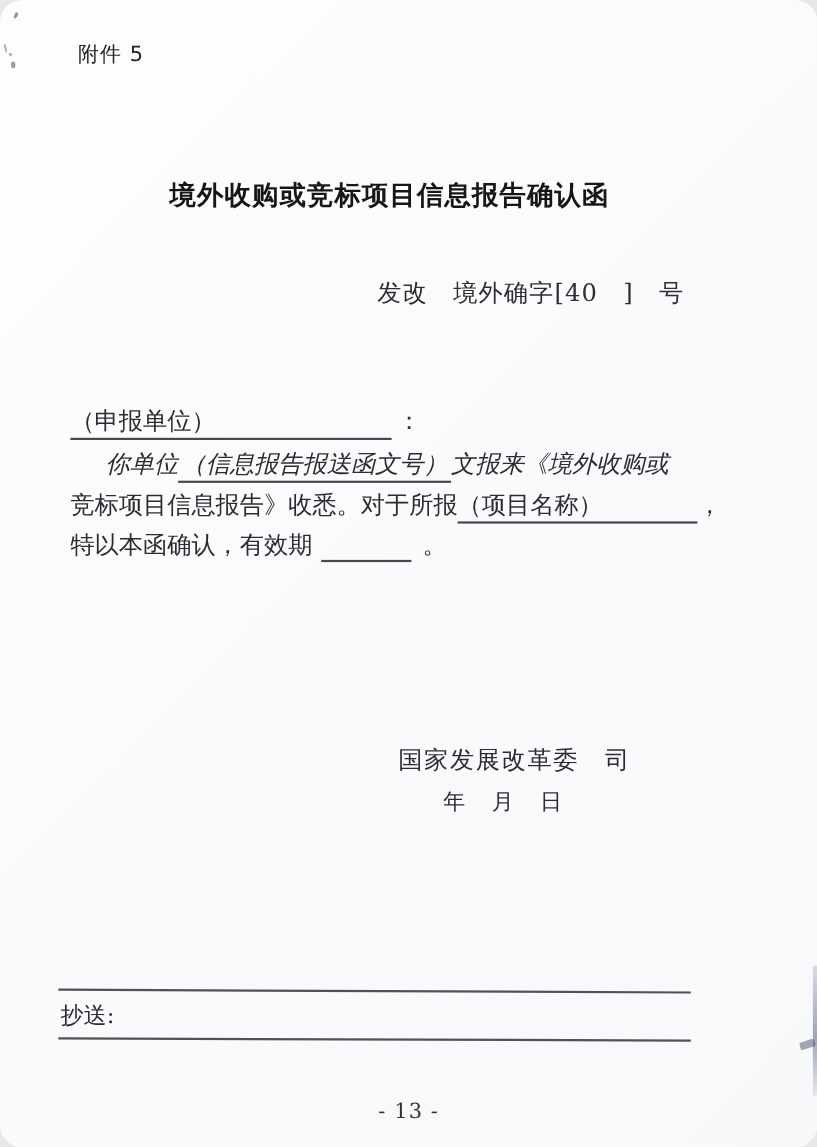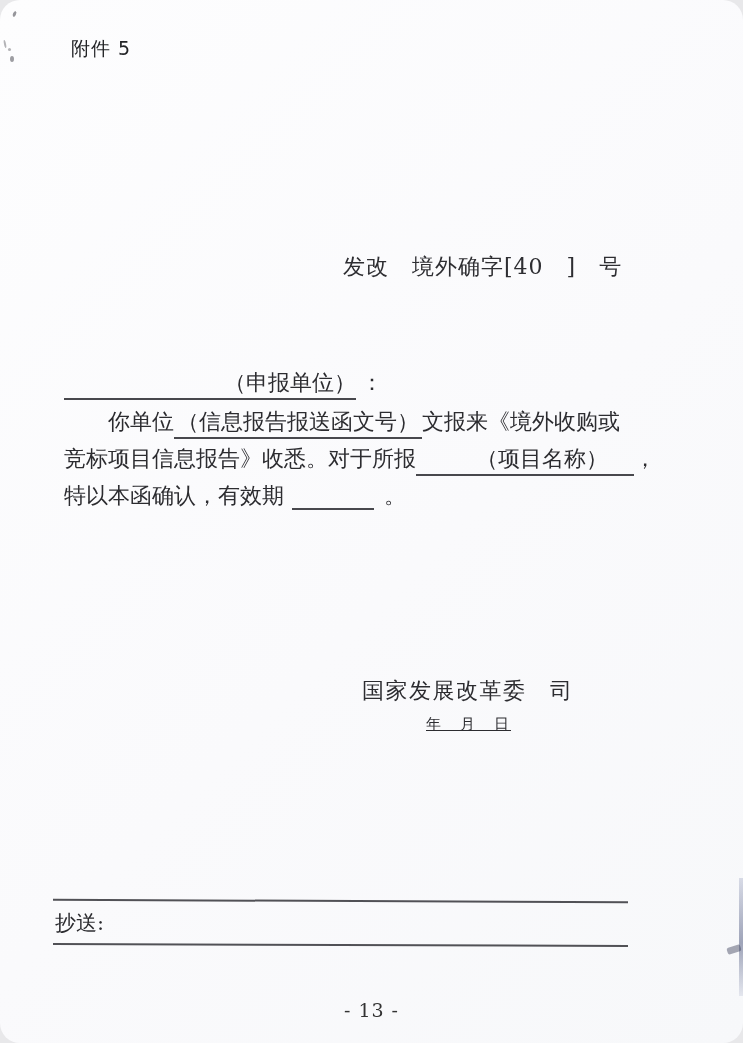--- a/index.html
+++ b/index.html
@@ -31,37 +31,37 @@
   .doc-number {
     position:absolute; left:343px; top:252px;
     font-size:22px; letter-spacing:1px; color:#2e2e32;
   }
 
   .line { position:absolute; font-size:22px; white-space:nowrap; color:#2c2c30; }
 
   .blank {
     display:inline-block;
     border-bottom:2px solid #48484d;
-    text-align:right;
+    text-align:left;
   }
   .blank.filled { padding:0 3px; }
 
   .salutation { left:64px; top:368px; }
   .salutation .blank { width:292px; }
   .salutation .colon { margin-left:5px; }
 
-  .body-line1 { left:64px; top:407px; padding-left:44px; }
+  .body-line1 { left:52px; top:407px; padding-left:44px;font-style:italic; }
   .body-line2 { left:64px; top:444px; }
   .body-line2 .blank { width:218px; padding-right:26px; }
   .body-line3 { left:64px; top:481px; }
   .body-line3 .blank { width:82px; margin-left:8px; }
   .body-line3 .period { margin-left:10px; }
 
   .sig-org  { position:absolute; left:362px; top:676px; font-size:22px; letter-spacing:1.5px; color:#2c2c30;text-align:right;}
-  .sig-date { position:absolute; left:426px; top:715px; font-size:15px; letter-spacing:2px; color:#2c2c30;text-decoration:underline;}
+  .sig-date { position:absolute; left:403px; top:715px; font-size:20px; letter-spacing:2px; color:#2c2c30;}
 
   .cc-rule-top, .cc-rule-bottom {
     position:absolute; left:53px; width:575px; height:0;
     border-top:2px solid #515156;
   }
   .cc-rule-top { top:900px; transform:rotate(0.25deg); }
   .cc-rule-bottom { top:944px; transform:rotate(0.2deg); }
   .cc-label { position:absolute; left:55px; top:909px; font-size:21px; color:#2c2c30; }
 
   .page-number {
@@ -89,20 +89,21 @@
 
 <div class="page">
 
   <div class="speck sp1"></div>
   <div class="speck sp2"></div>
   <div class="speck sp3"></div>
   <div class="speck sp4"></div>
 
   <div class="attachment-label">附件 5</div>
 
+  <div class="doc-title">境外收购或竞标项目信息报告确认函</div>
 
   <div class="doc-number">发改　境外确字[40　]　号</div>
 
   <div class="line salutation">
     <span class="blank">（申报单位）</span><span class="colon">：</span>
   </div>
 
   <div class="line body-line1">
     <span>你单位</span><span class="blank filled">（信息报告报送函文号）</span><span>文报来《境外收购或</span>
   </div>

